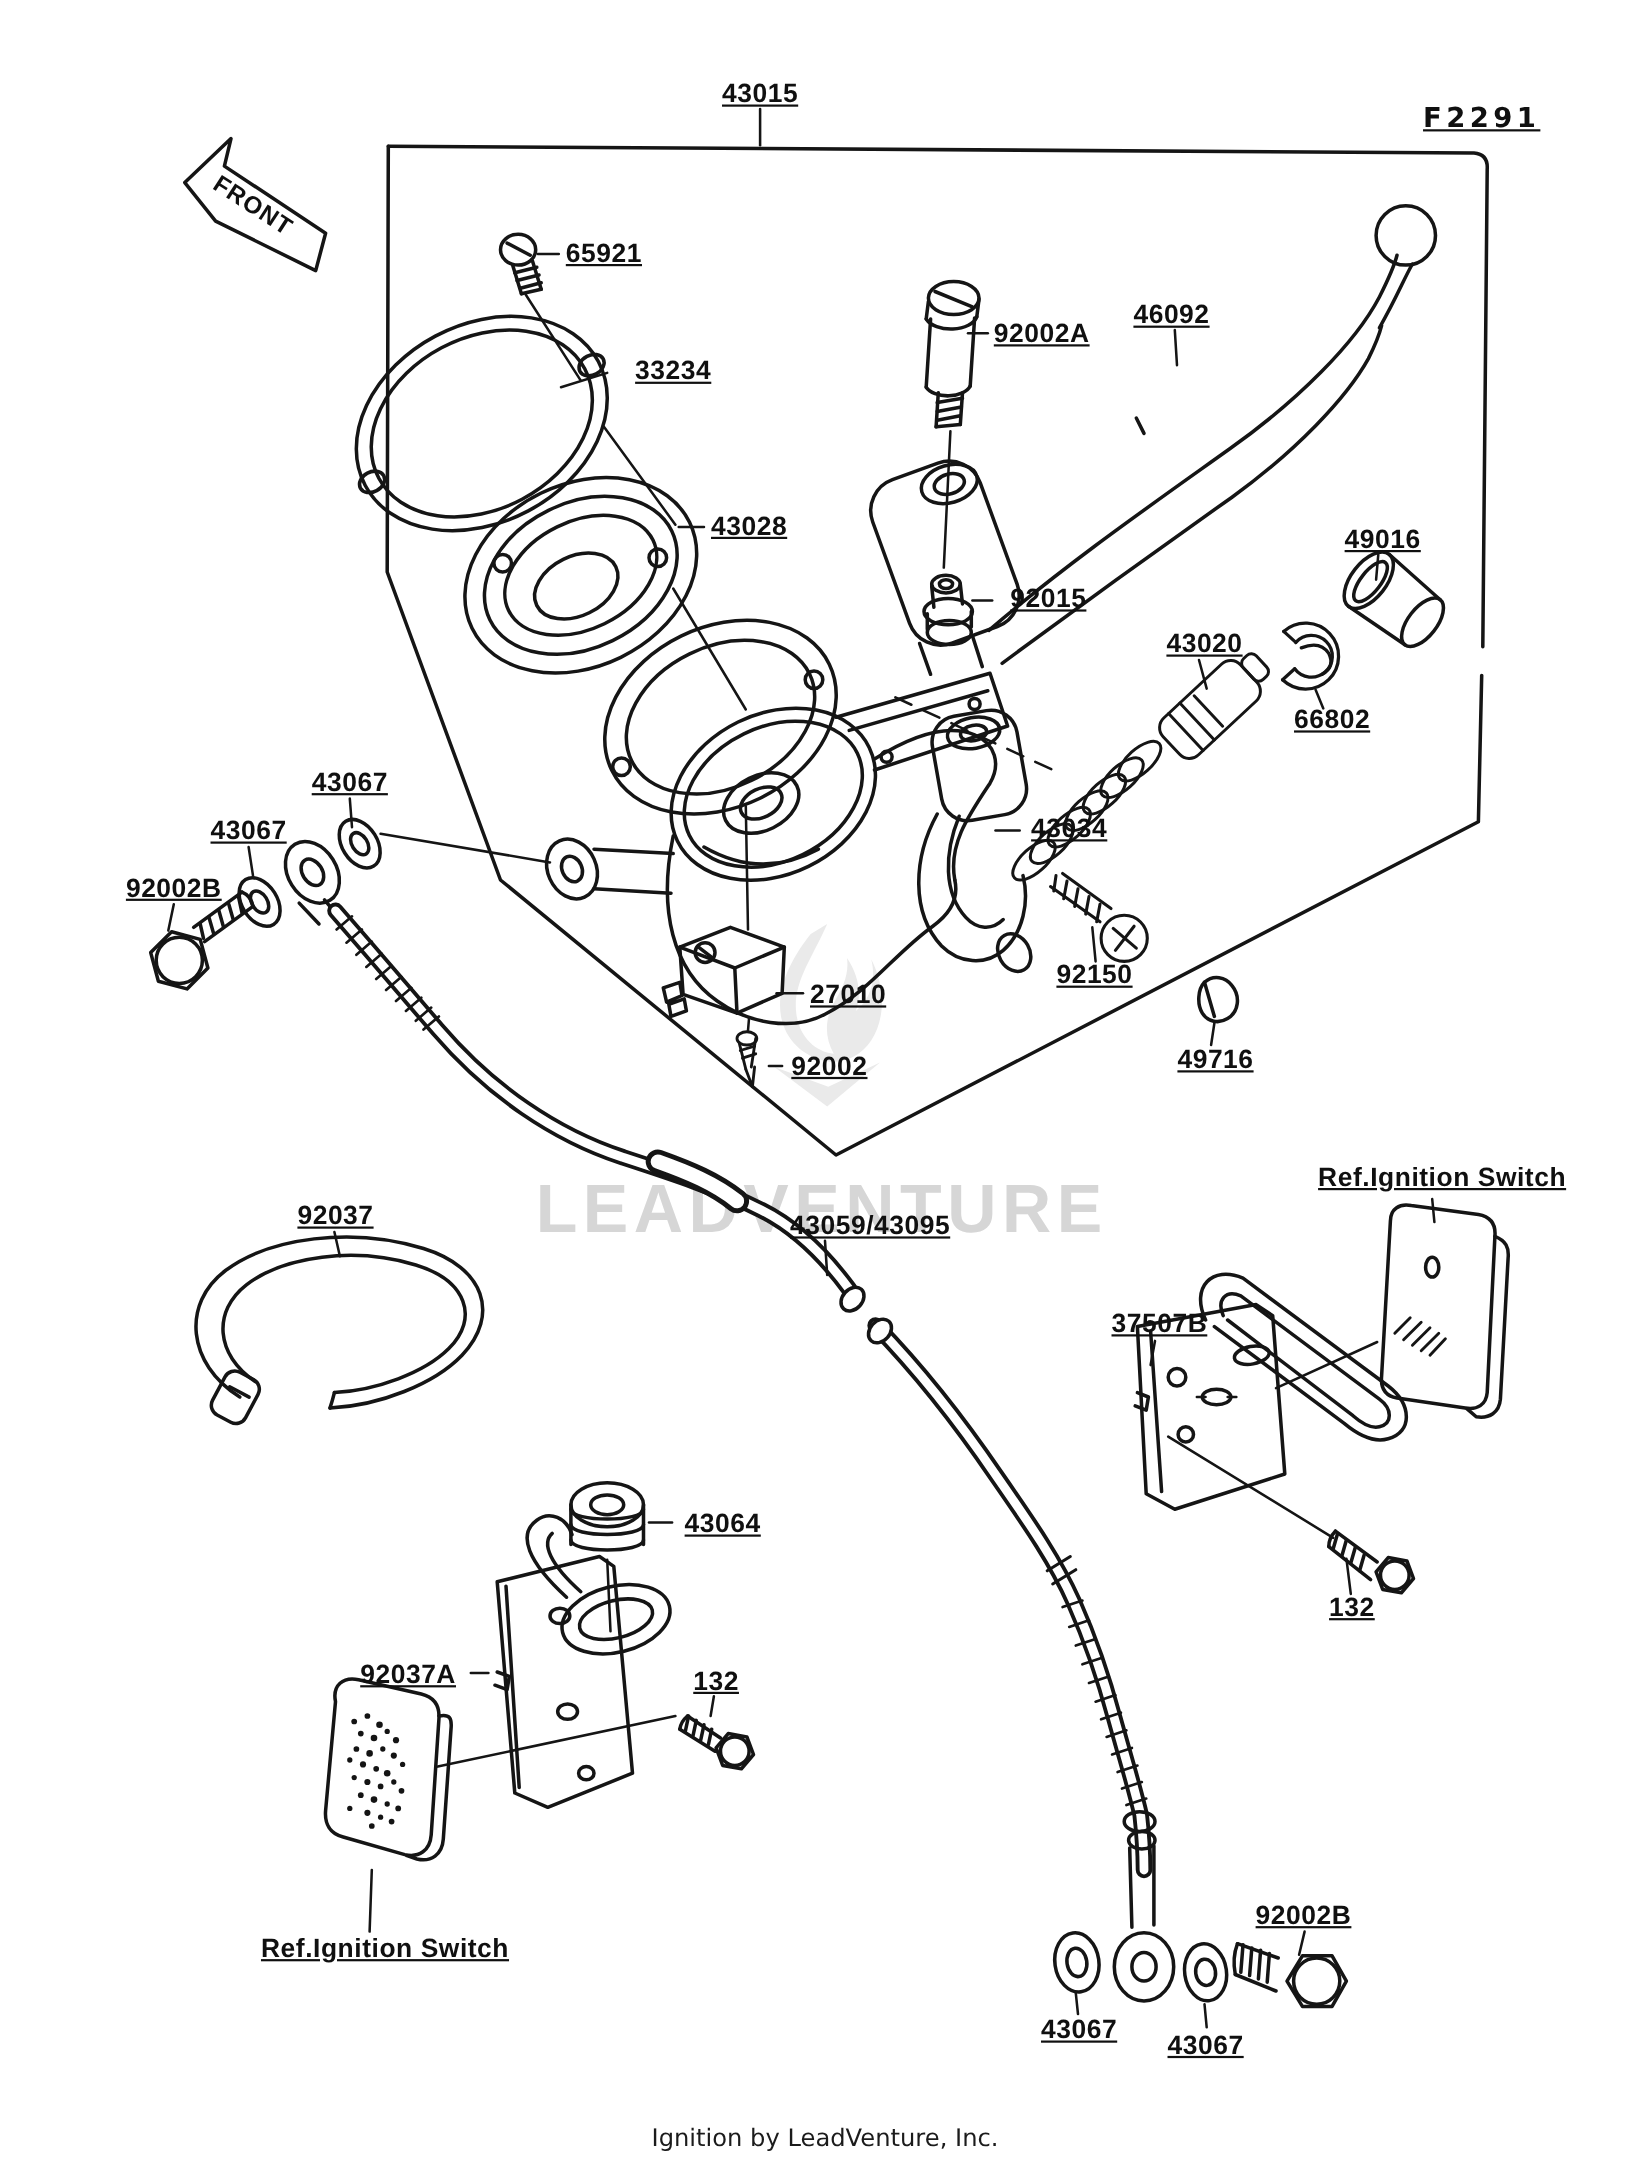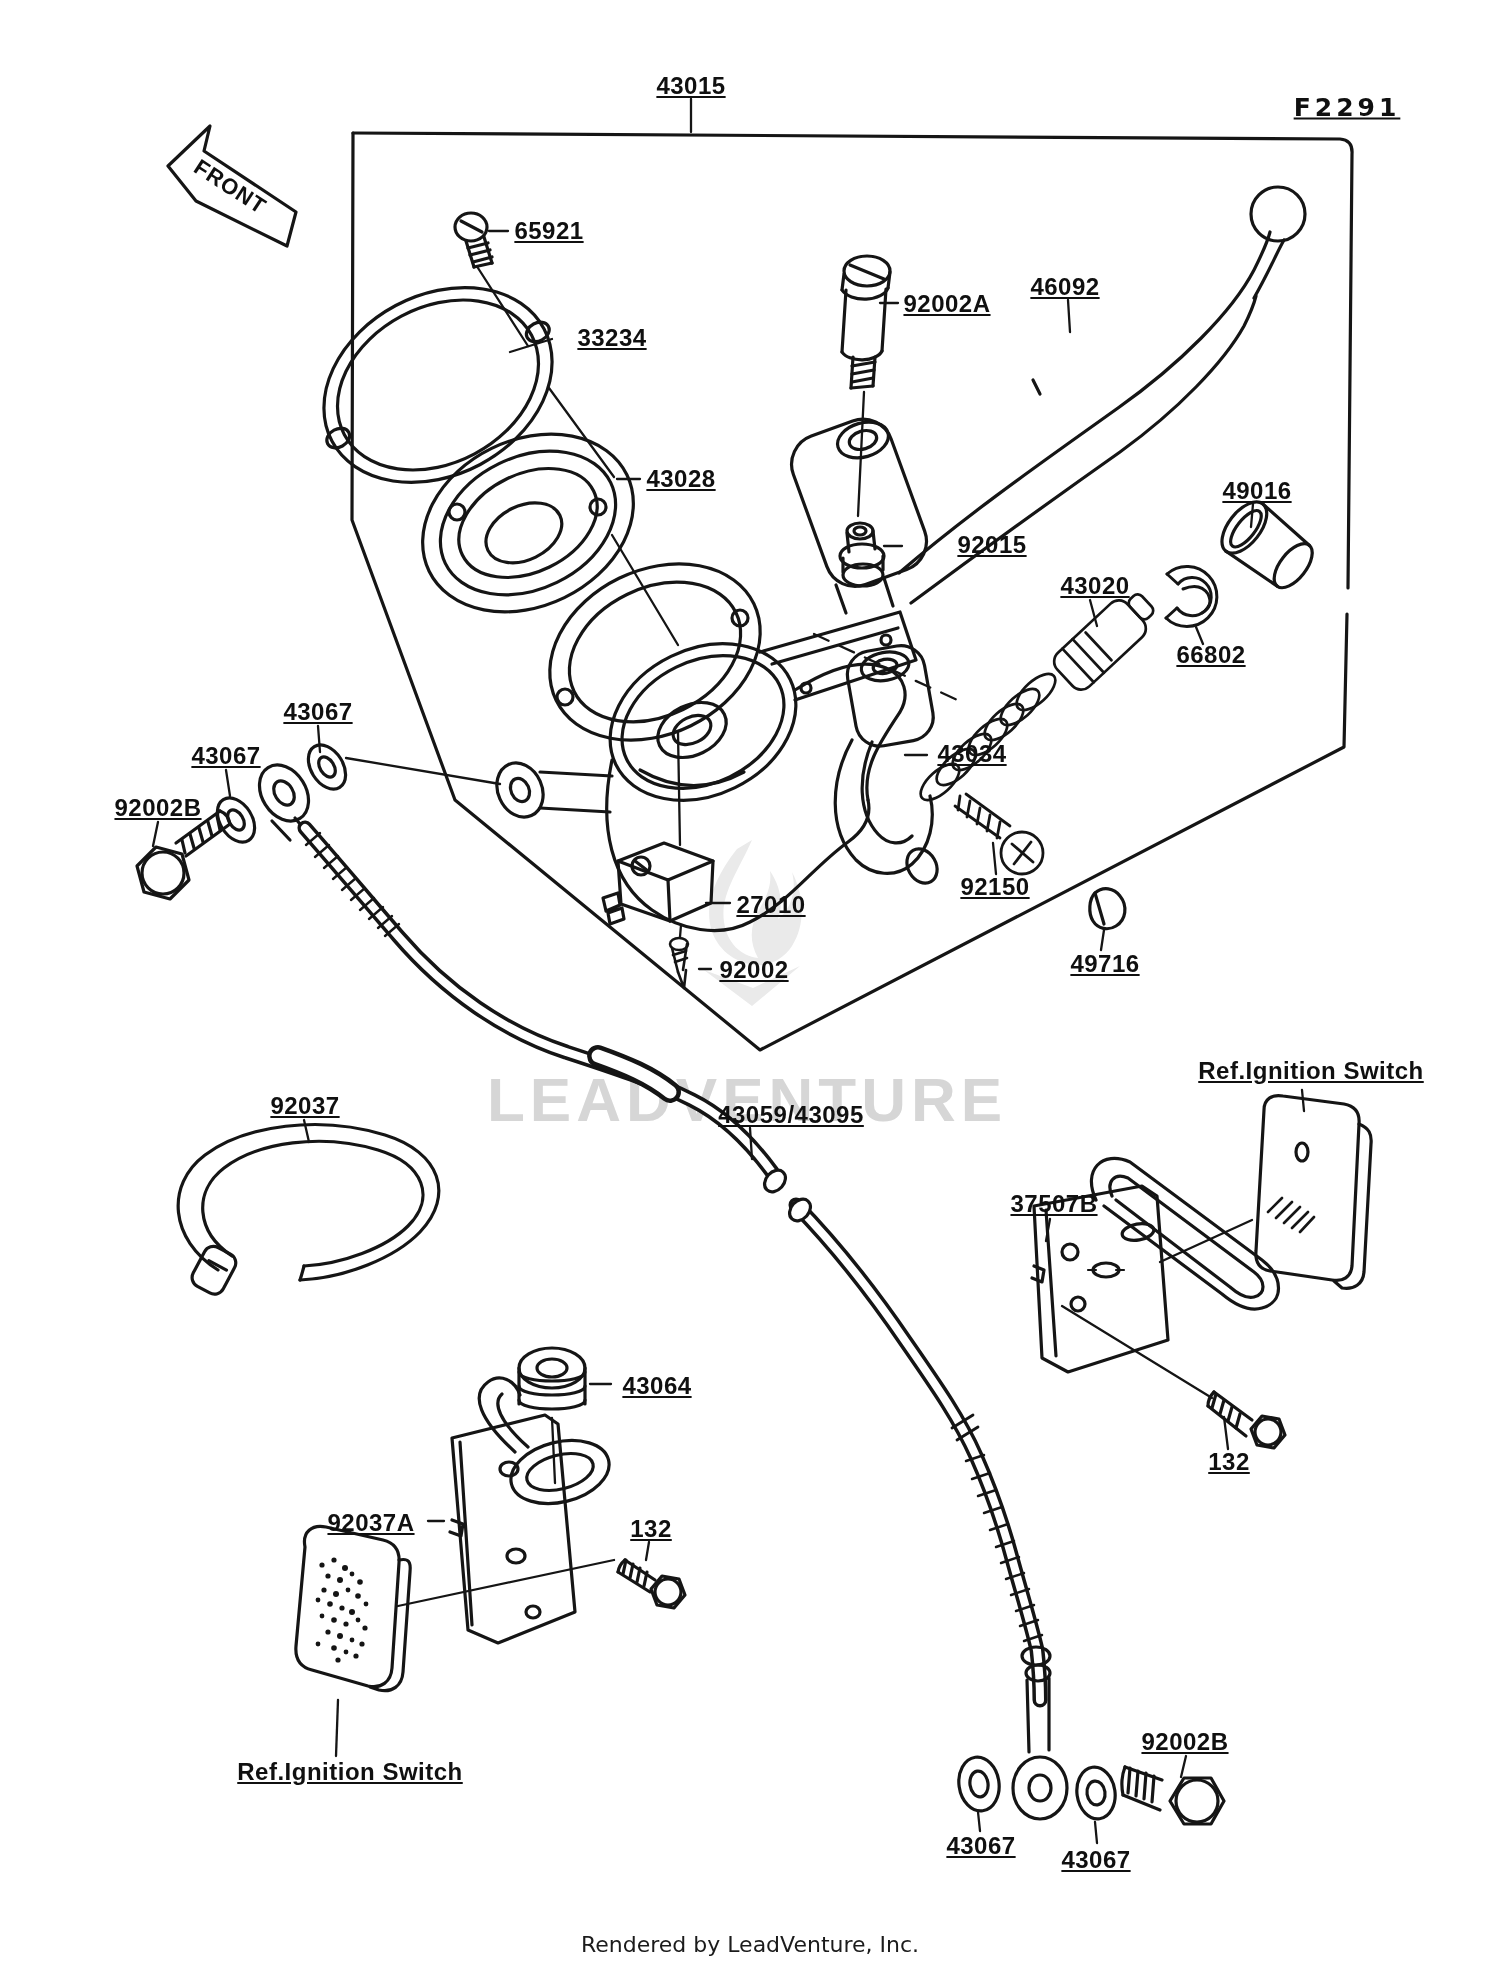--- a/index.html
+++ b/index.html
@@ -424,21 +424,21 @@
       </g>
     </g>
   </svg>
 
   <div class="plabel" style="left:691px;top:86px">43015</div>
   <div class="plabel" style="left:549px;top:231px">65921</div>
   <div class="plabel" style="left:612px;top:338px">33234</div>
   <div class="plabel" style="left:681px;top:479px">43028</div>
   <div class="plabel" style="left:947px;top:304px">92002A</div>
   <div class="plabel" style="left:1065px;top:287px">46092</div>
-  <div class="plabel" style="left:992px;top:545px">92015</div>
+  <div class="plabel" style="left:953px;top:545px">92015</div>
   <div class="plabel" style="left:1257px;top:491px">49016</div>
   <div class="plabel" style="left:1095px;top:586px">43020</div>
   <div class="plabel" style="left:1211px;top:655px">66802</div>
   <div class="plabel" style="left:972px;top:754px">43034</div>
   <div class="plabel" style="left:318px;top:712px">43067</div>
   <div class="plabel" style="left:226px;top:756px">43067</div>
   <div class="plabel" style="left:158px;top:808px">92002B</div>
   <div class="plabel" style="left:771px;top:905px">27010</div>
   <div class="plabel" style="left:754px;top:970px">92002</div>
   <div class="plabel" style="left:995px;top:887px">92150</div>
@@ -451,15 +451,15 @@
   <div class="plabel" style="left:371px;top:1523px">92037A</div>
   <div class="plabel" style="left:651px;top:1529px">132</div>
   <div class="plabel" style="left:1229px;top:1462px">132</div>
   <div class="plabel" style="left:1185px;top:1742px">92002B</div>
   <div class="plabel" style="left:981px;top:1846px">43067</div>
   <div class="plabel" style="left:1096px;top:1860px">43067</div>
   <div class="plabel" style="left:350px;top:1772px">Ref.Ignition Switch</div>
 
   <div class="figure-code" style="left:1347px;top:107px">F2291</div>
   <div class="front-label" style="left:230px;top:187px">FRONT</div>
-  <div class="footer">Rendered by LeadVenture, Inc.</div>
+  <div class="footer">Ignition by LeadVenture, Inc.</div>
 
 </div>
 
 </body></html>

